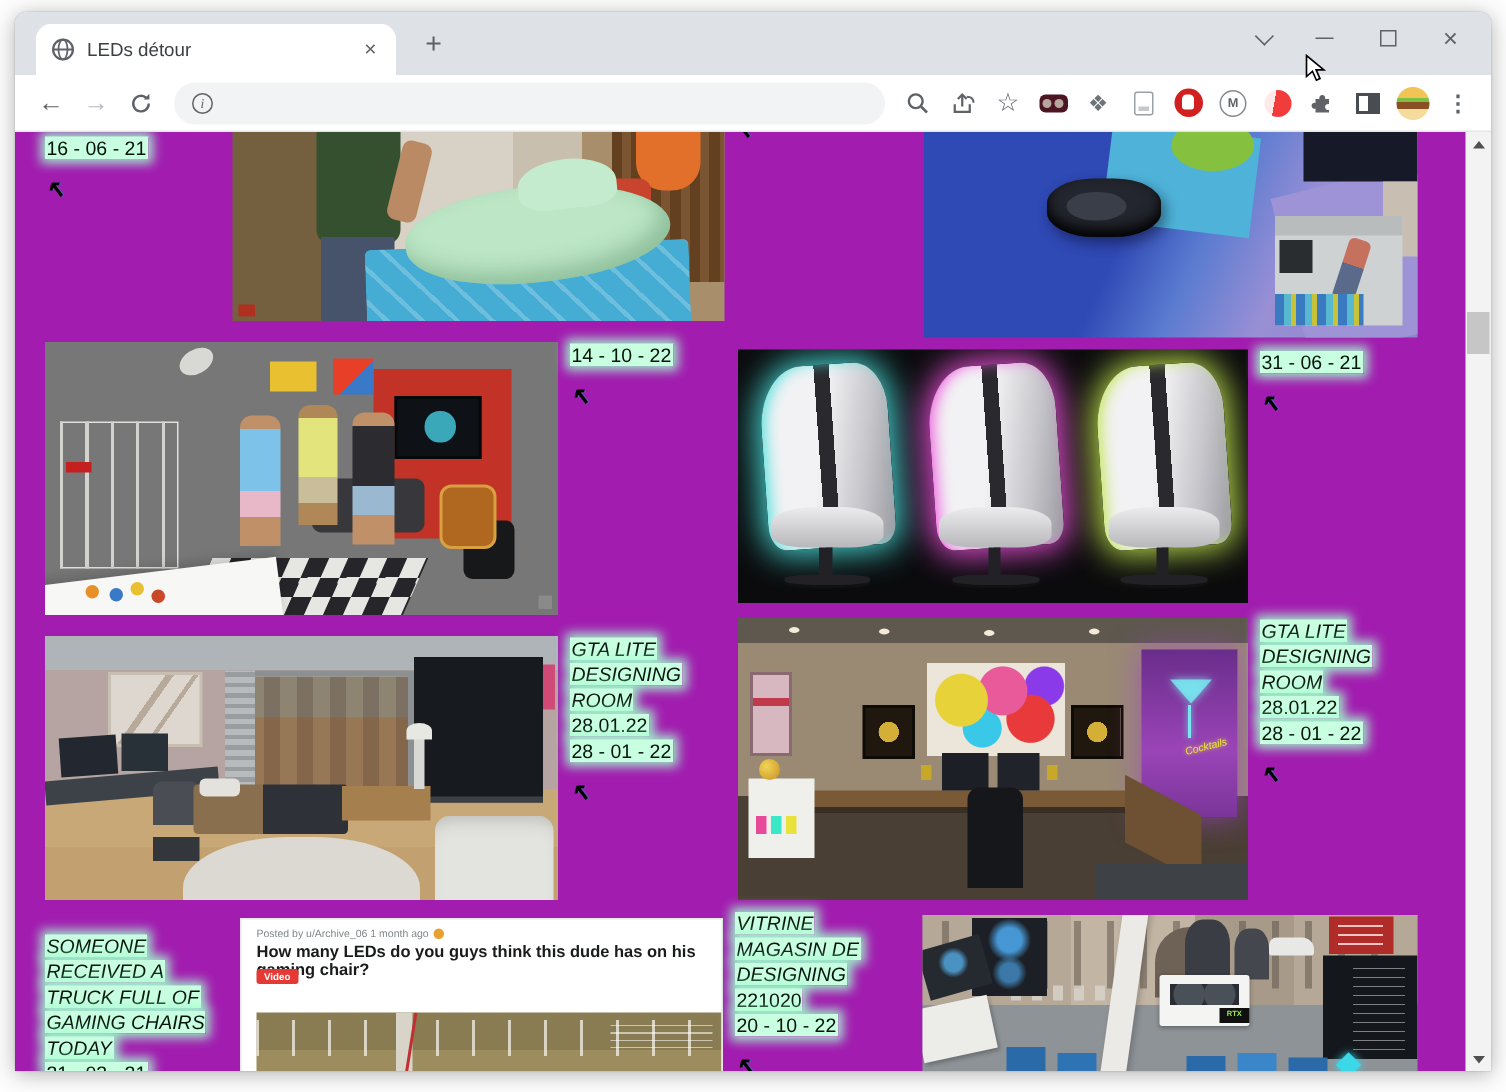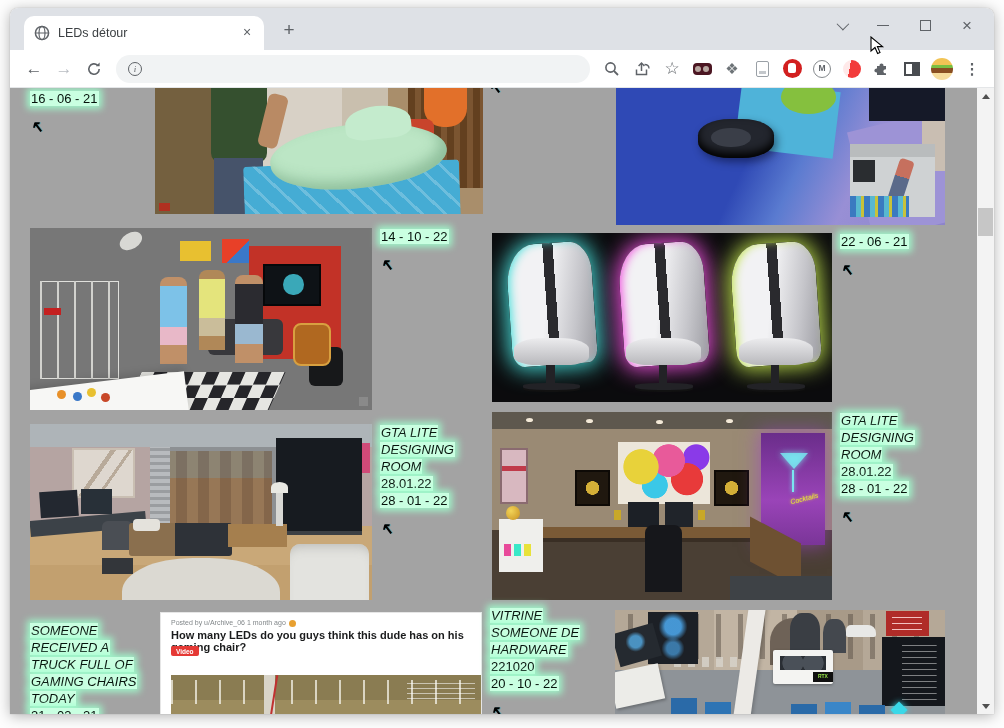--- a/index.html
+++ b/index.html
@@ -62,21 +62,21 @@
   .handc::after{ content:""; position:absolute; left:5.5px; top:4px; width:8px; height:10px; background:#fff; border-radius:3px 3px 2px 2px; }
   .rmc { width:18px; height:18px; border:1.6px solid #85898d; border-radius:50%; color:#5f6368; font-size:8.5px; font-weight:bold; text-align:center; line-height:15px; }
   .onetab { width:18px; height:18px; border-radius:50%; background:linear-gradient(100deg,#ffe9e9 0 38%,#f23b3b 38%); }
   .reader { width:16px; height:14px; border:2px solid #494c50; position:relative; }
   .reader::after{ content:""; position:absolute; right:0; top:0; width:6px; height:10px; background:#494c50; }
   .avatar { width:22px; height:22px; border-radius:50%; background:
       linear-gradient(180deg,#f2c455 0 34%, #7ac043 34% 44%, #8a4f22 44% 66%, #f6dc9c 66%); }
   
   .cursor { position:absolute; z-index:99; }
   
-  .content { position:absolute; left:0; top:80px; right:0; bottom:0; background:#a3a3a3; overflow:hidden; }
+  .content { position:absolute; left:0; top:80px; right:0; bottom:0; background:#a21caf; overflow:hidden; }
   .pagearea { position:absolute; left:0; top:0; right:17px; bottom:0; overflow:hidden; }
   
   .sbar { position:absolute; right:0; top:0; width:17px; bottom:0; background:#f3f3f3; }
   .sb-up,.sb-dn { position:absolute; left:0; width:17px; height:16px; display:flex; align-items:center; justify-content:center; }
   .sb-up{ top:0; } .sb-dn{ bottom:0; }
   .tri-up { width:0;height:0;border-left:4px solid transparent;border-right:4px solid transparent;border-bottom:5px solid #505050; }
   .tri-dn { width:0;height:0;border-left:4px solid transparent;border-right:4px solid transparent;border-top:5px solid #505050; }
   .sb-thumb { position:absolute; left:1px; width:15px; top:120px; height:28px; background:#c6c6c6; }
   
   .lbl { position:absolute; font-size:13px; line-height:17px; color:#06130c; z-index:5; }
@@ -398,21 +398,21 @@
         <div class="seat s3"></div>
         <div class="pole p1"></div>
         <div class="pole p2"></div>
         <div class="pole p3"></div>
         <div class="feet f1"></div>
         <div class="feet f2"></div>
         <div class="feet f3"></div>
       </div>
 
       <div class="lbl" style="left:830px; top:145px; width:110px;">
-        <div><span class="hl">22 - 06 - 21</span></div>
+        <div><span class="hl">31 - 06 - 21</span></div>
         <span class="arrow">↖</span>
       </div>
 
       <div class="img i5" style="left:20px; top:336px; width:342px; height:176px;">
         <div class="win"></div>
         <div class="slat"></div>
         <div class="tv"></div>
         <div class="pink"></div>
         <div class="art"></div>
         <div class="desk"></div>
@@ -476,21 +476,21 @@
         <div class="scene">
           <div class="frames"></div>
           <div class="pillar"></div>
           <div class="rope"></div>
           <div class="sceneright"></div>
 
         </div>
       </div>
 
       <div class="lbl" style="left:480px; top:519px; width:112px;">
-        <div><span class="hl ttl">VITRINE SOMEONE DE HARDWARE</span></div>
+        <div><span class="hl ttl">VITRINE MAGASIN DE DESIGNING</span></div>
         <div><span class="hl">221020</span></div>
         <div><span class="hl">20 - 10 - 22</span></div>
         <span class="arrow">↖</span>
       </div>
 
       <div class="img i8" style="left:605px; top:522px; width:330px; height:112px;">
         <div class="bld"></div>
         <div class="bwin"></div>
         <div class="arch"></div>
         <div class="crossw"></div>

